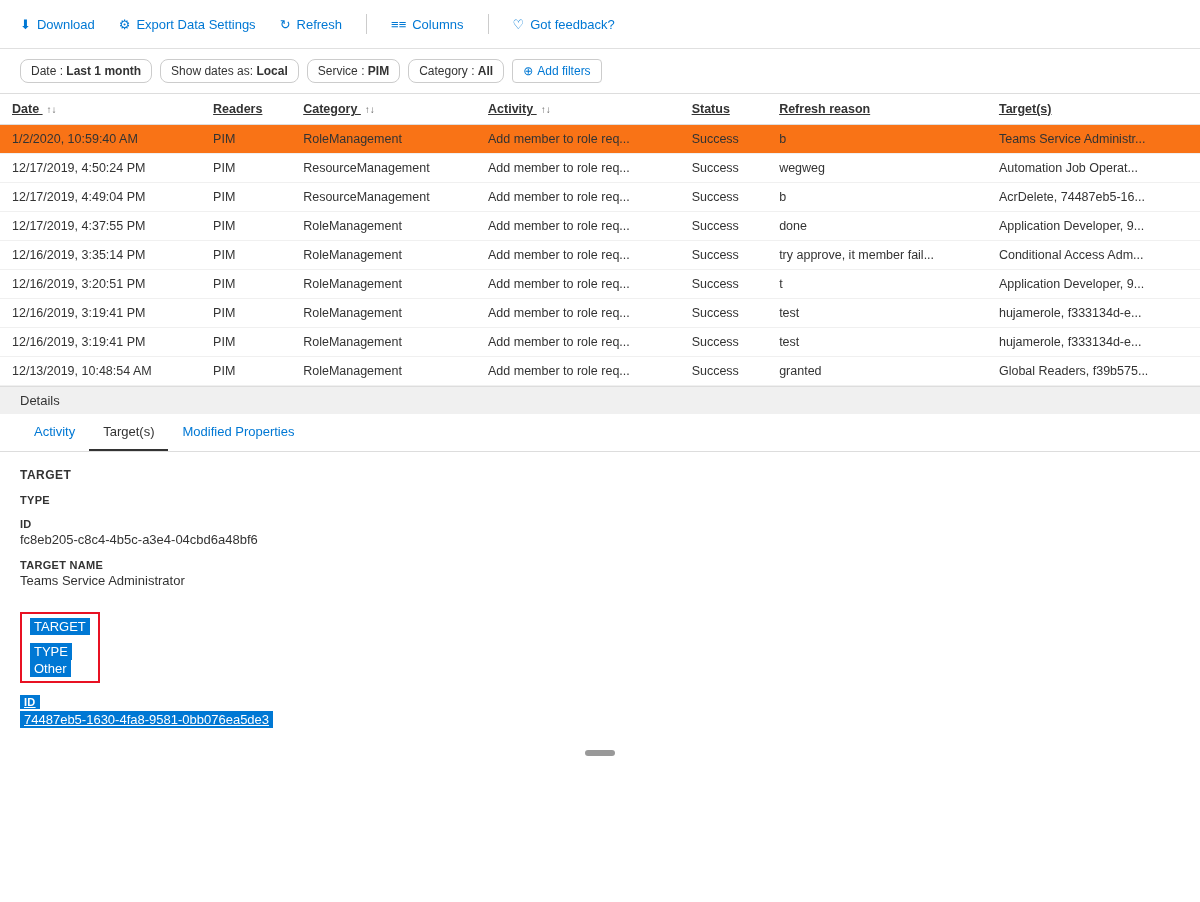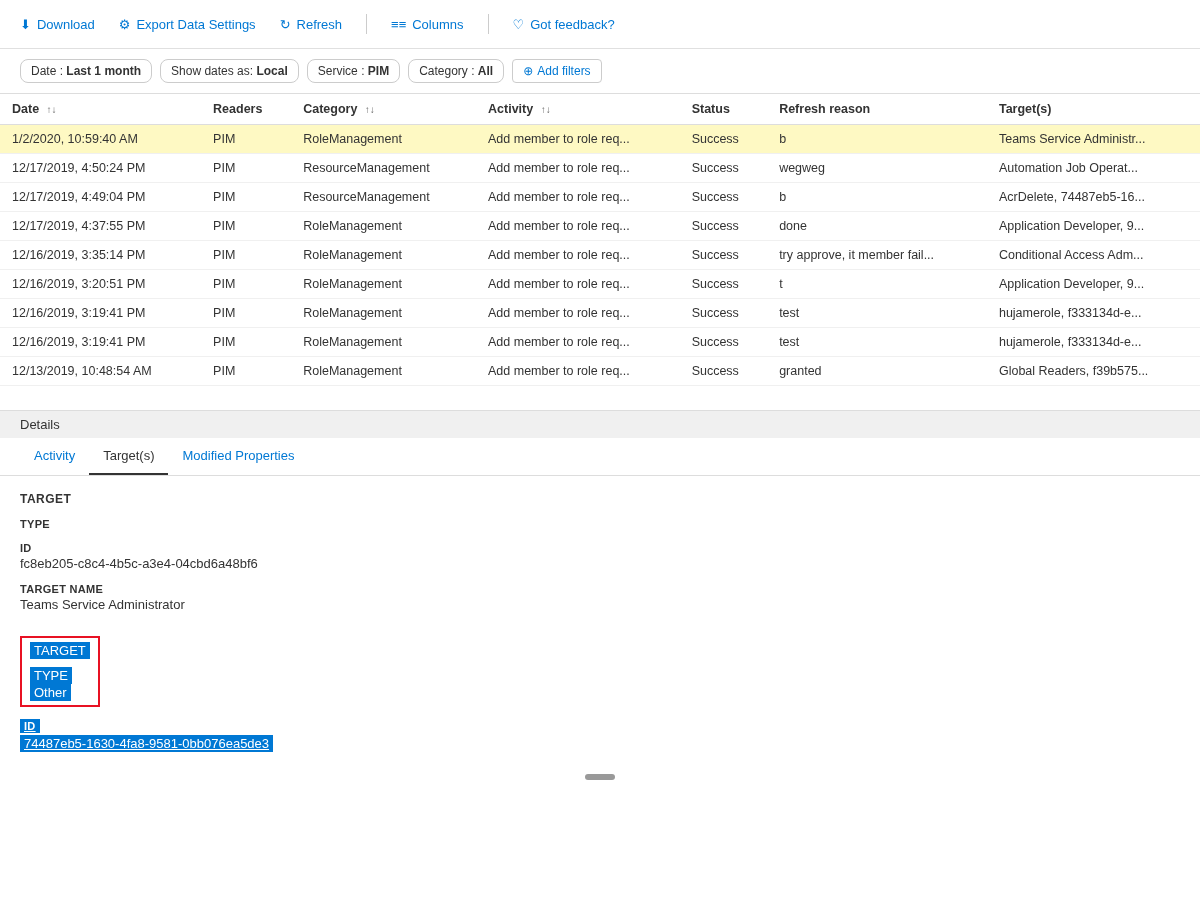--- a/index.html
+++ b/index.html
@@ -68,47 +68,47 @@
     }
     .data-table th {
       background: #fff;
       border-bottom: 1px solid #ddd;
       padding: 8px 12px;
       text-align: left;
       font-weight: 600;
       color: #333;
       white-space: nowrap;
       border-top: 1px solid #ddd;
+      text-decoration: underline;
     }
     .data-table th .sort-icon {
       display: inline-block;
       margin-left: 4px;
       color: #666;
       font-size: 10px;
     }
     .data-table td {
       padding: 7px 12px;
       border-bottom: 1px solid #f0f0f0;
       color: #333;
       white-space: nowrap;
       overflow: hidden;
       text-overflow: ellipsis;
       max-width: 180px;
     }
-    .data-table tr.selected td { background: #fef9c3; }
+    .data-table tr.selected td { background: #f97316; }
 
     
     .details-header {
       background: #f0f0f0;
       padding: 6px 20px;
       font-size: 13px;
       color: #333;
       font-weight: 400;
       border-top: 1px solid #ddd;
-      margin-top: 24px;
     }
     .details-tabs {
       display: flex;
       padding: 0 20px;
       border-bottom: 1px solid #ddd;
       gap: 0;
     }
     .details-tab {
       padding: 10px 14px;
       font-size: 13px;

